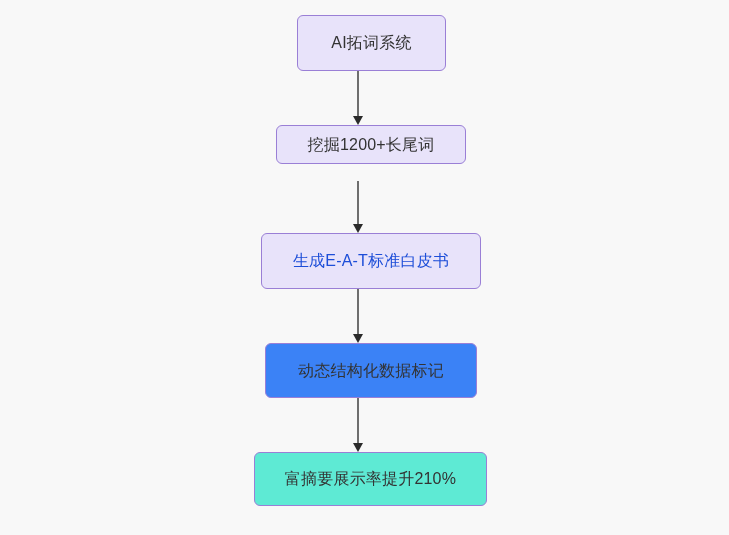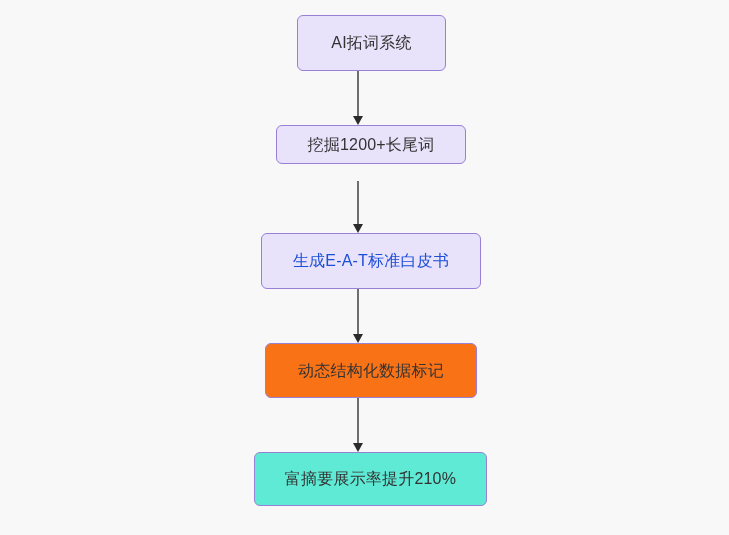--- a/index.html
+++ b/index.html
@@ -89,21 +89,21 @@
   </div>
 
   <div class="node" style="left: 276px; top: 125px; width: 190px; height: 39px; background: rgb(232, 227, 250); border-color: rgb(154, 127, 214); color: rgb(51, 51, 51);">
     <span class="node-label">挖掘1200+长尾词</span>
   </div>
 
   <div class="node" style="left: 261px; top: 233px; width: 220px; height: 56px; background: rgb(232, 227, 250); border-color: rgb(154, 127, 214); color: #1d4ed8;">
     <span class="node-label">生成E-A-T标准白皮书</span>
   </div>
 
-  <div class="node" style="left: 265px; top: 343px; width: 212px; height: 55px; background: #f97316; border-color: rgb(154, 127, 214); color: rgb(51, 51, 51);">
+  <div class="node" style="left: 265px; top: 343px; width: 212px; height: 55px; background: #3b82f6; border-color: rgb(154, 127, 214); color: rgb(51, 51, 51);">
     <span class="node-label">动态结构化数据标记</span>
   </div>
 
   <div class="node" style="left: 254px; top: 452px; width: 233px; height: 54px; background: #5eead4; border-color: rgb(154, 127, 214); color: rgb(51, 51, 51);">
     <span class="node-label">富摘要展示率提升210%</span>
   </div>
 
 </div>
 
 </body></html>

